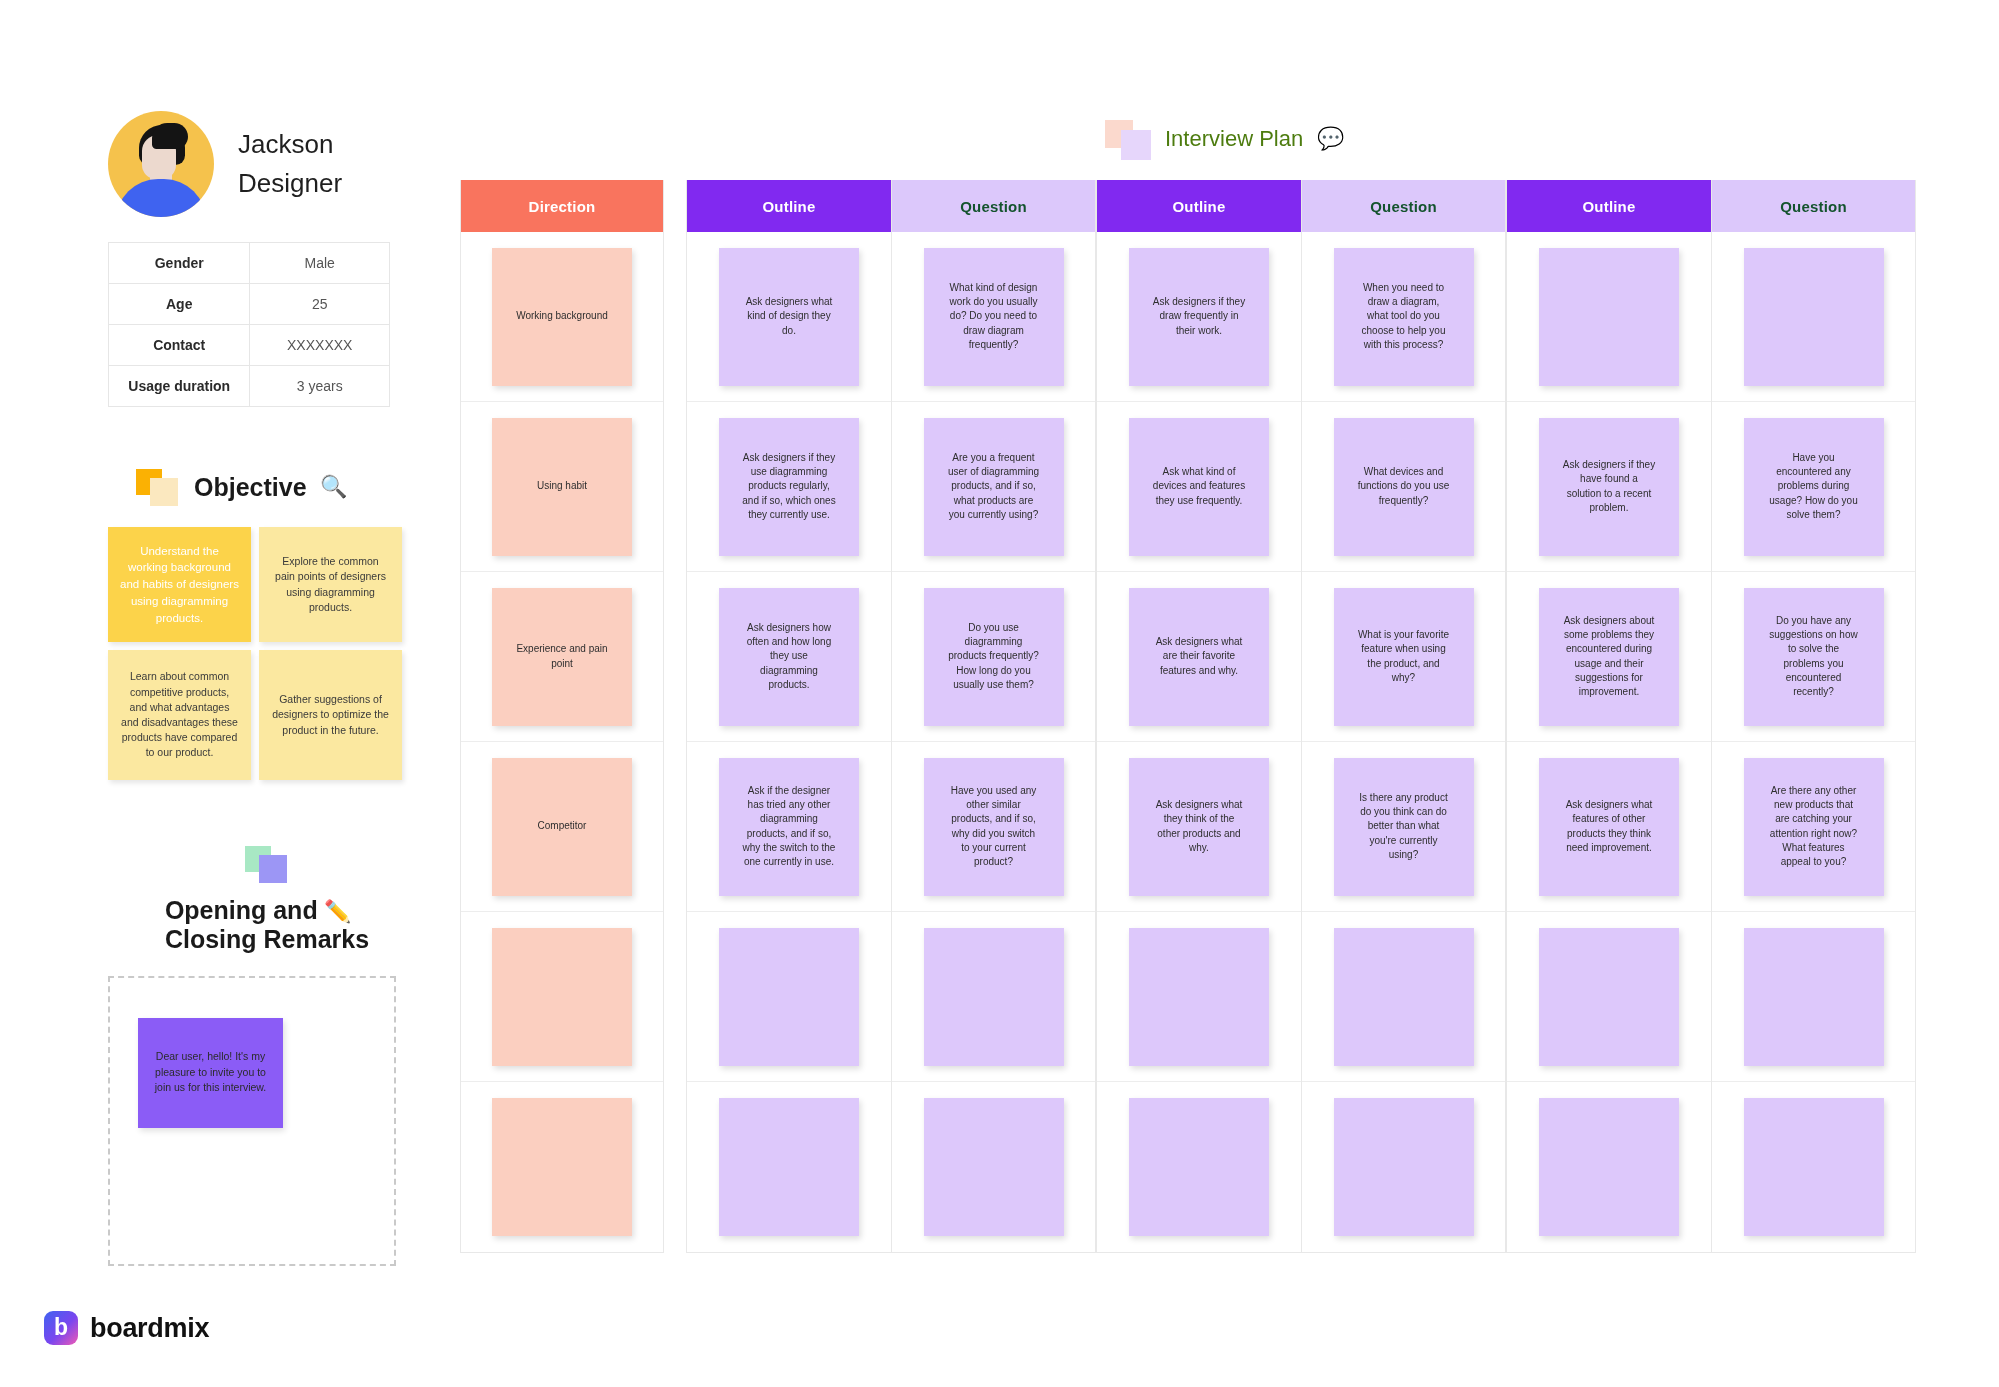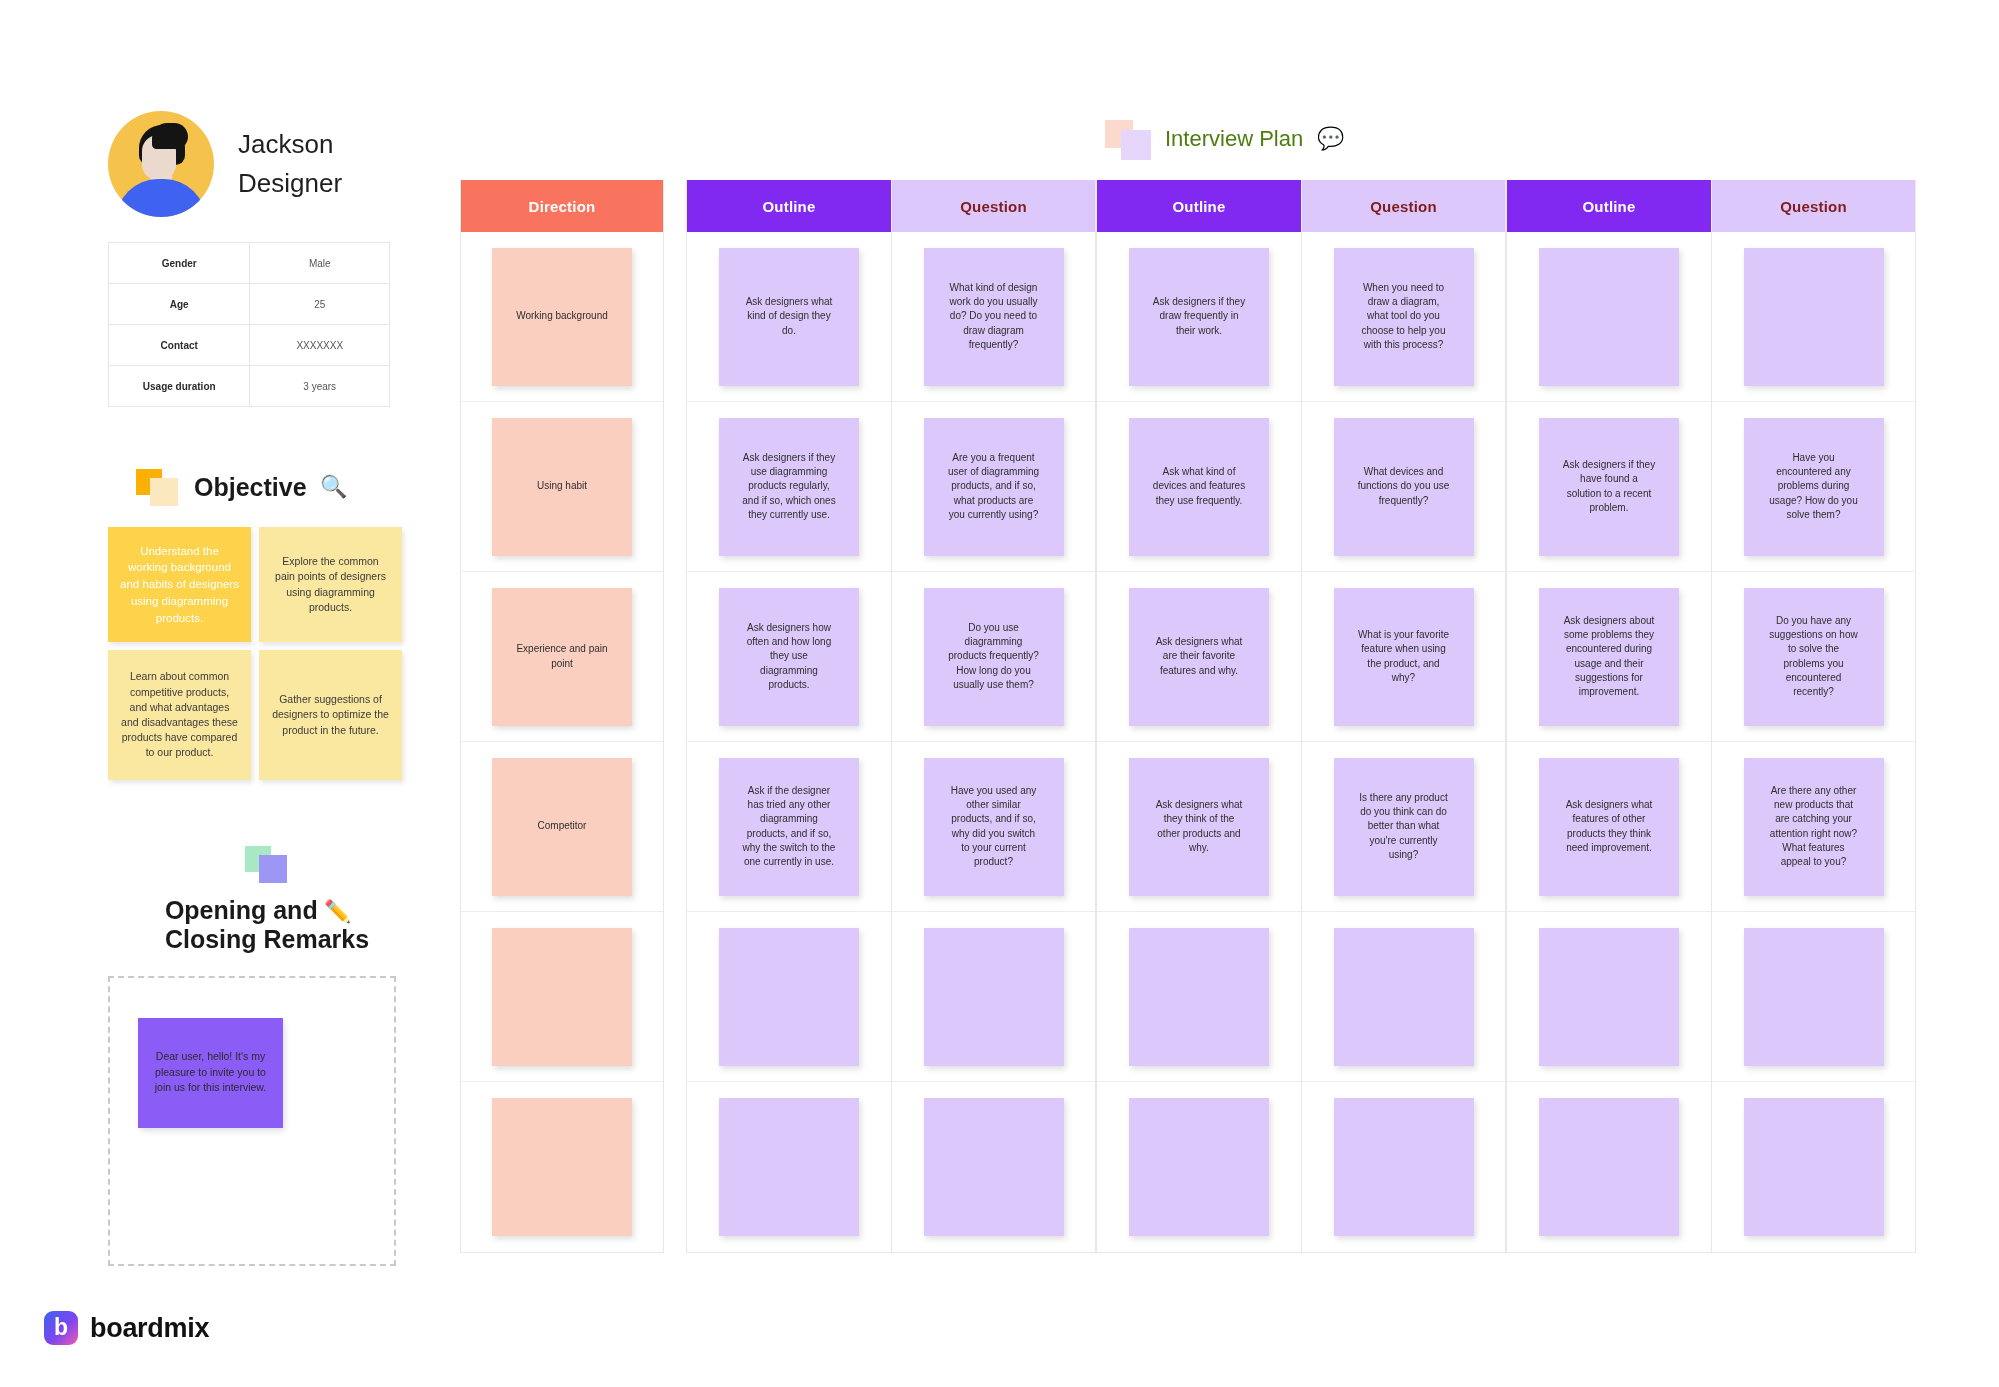--- a/index.html
+++ b/index.html
@@ -29,21 +29,21 @@
   .av-neck { position: absolute; left: 42px; top: 56px; width: 22px; height: 18px; background:#ecd9ce; }
   .av-body { position: absolute; left: 8px; top: 68px; width: 90px; height: 50px;
     background: #3f63f0; border-radius: 42px 42px 0 0; }
   .persona-names { display: flex; flex-direction: column; gap: 8px; }
   .p-name { font-size: 26px; color: #1f1f1f; font-weight: 400; }
   .p-role { font-size: 26px; color: #1f1f1f; font-weight: 400; }
 
   .info-table { margin-top: 22px; width: 282px; border-collapse: collapse; }
   .info-table td {
     border: 1px solid #e6e6e6; height: 41px; text-align: center;
-    font-size: 10px; color: #2b2b2b;
+    font-size: 14px; color: #2b2b2b;
   }
   .info-table td.k { width: 142px; font-weight: bold; }
   .info-table td.v { width: 140px; color: #555; }
 
   
   .sec-head { display: flex; align-items: center; gap: 14px; }
   .sec-sq { position: relative; width: 44px; height: 36px; flex: 0 0 auto; }
   .sq-a { position: absolute; left: 0; top: 0; width: 26px; height: 26px; }
   .sq-b { position: absolute; left: 14px; top: 9px; width: 28px; height: 28px; }
   .sec-title { font-size: 25px; font-weight: bold; color: #1a1a1a; line-height: 1.15; }
@@ -92,21 +92,21 @@
 
   .col-direction { width: 204px; border: 1px solid #e8e8e8; border-top: none; background: #fff; }
   .group { border: 1px solid #e8e8e8; border-top: none; display: flex; background: #fff; }
 
   .col-head {
     height: 52px; display: flex; align-items: center; justify-content: center;
     font-size: 15px; font-weight: bold; letter-spacing: .2px;
   }
   .h-direction { background: #f9745e; color: #fff; }
   .h-outline { background: #8129f0; color: #fff; }
-  .h-question { background: #dcc8fb; color: #7f1d1d; }
+  .h-question { background: #dcc8fb; color: #14532d; }
 
   .col { width: 204px; }
   .col + .col { border-left: 1px solid #e8e8e8; }
   .cell {
     height: 170px; display: flex; align-items: center; justify-content: center;
     border-bottom: 1px solid #ededed;
   }
   .cell:last-child { border-bottom: none; }
   .sticky {
     width: 140px; height: 138px; padding: 8px 23px;

